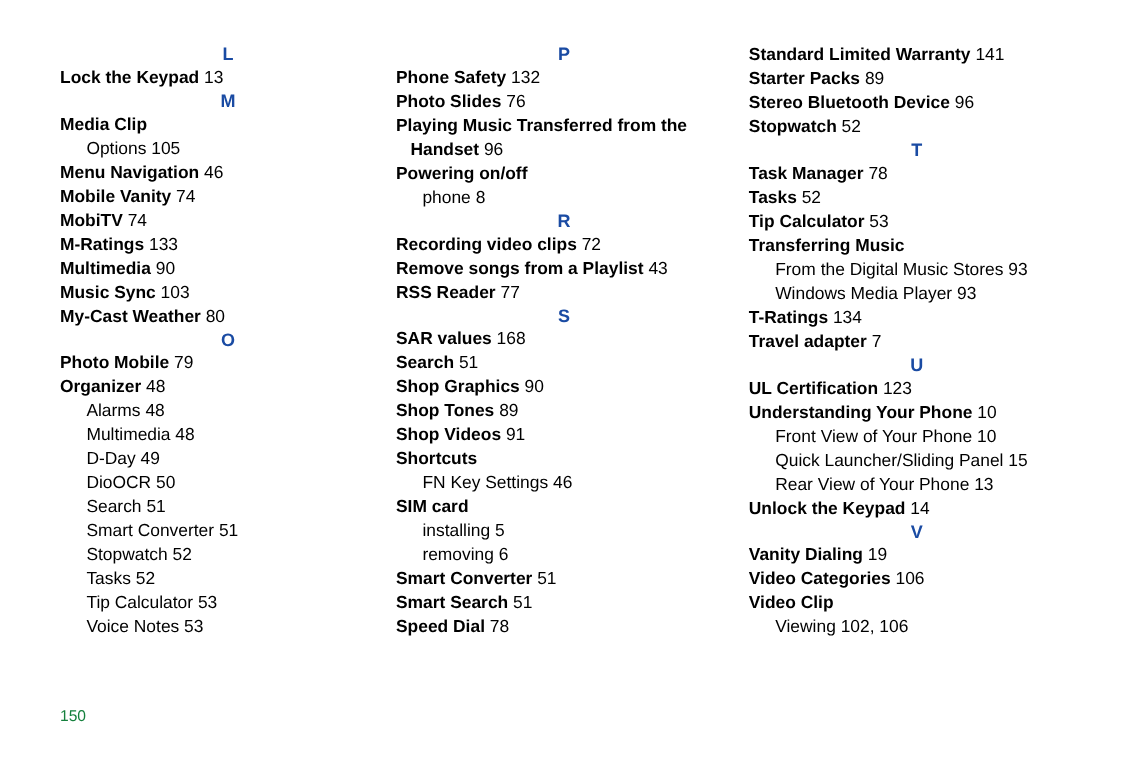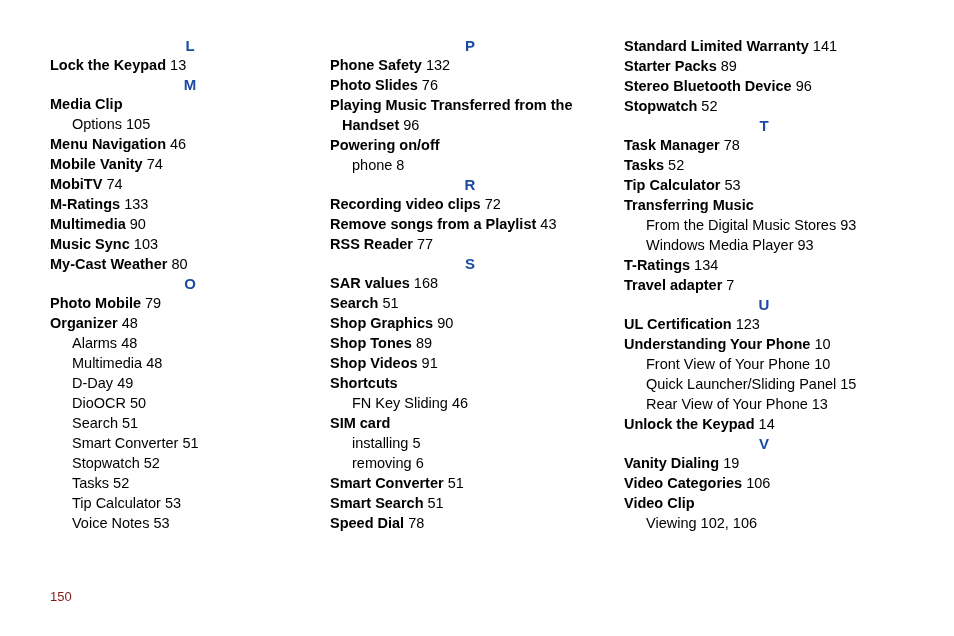--- a/index.html
+++ b/index.html
@@ -49,21 +49,21 @@
     .cont {
       font-weight: bold;
       padding-left: 12px;
       line-height: 1.38;
     }
     .pagenum {
       position: absolute;
       bottom: 32px;
       left: 50px;
       font-size: 13px;
-      color: #7f1d1d;
+      color: #15803d;
     }
   </style>
 </head>
 <body>
 
 <div class="columns">
 
   <div class="col col1">
     <div class="section-head">L</div>
     <div class="entry"><span class="topic">Lock the Keypad</span> <span class="page">13</span></div>
@@ -104,21 +104,21 @@
     <div class="entry"><span class="topic">Recording video clips</span> <span class="page">72</span></div>
     <div class="entry"><span class="topic">Remove songs from a Playlist</span> <span class="page">43</span></div>
     <div class="entry"><span class="topic">RSS Reader</span> <span class="page">77</span></div>
     <div class="section-head">S</div>
     <div class="entry"><span class="topic">SAR values</span> <span class="page">168</span></div>
     <div class="entry"><span class="topic">Search</span> <span class="page">51</span></div>
     <div class="entry"><span class="topic">Shop Graphics</span> <span class="page">90</span></div>
     <div class="entry"><span class="topic">Shop Tones</span> <span class="page">89</span></div>
     <div class="entry"><span class="topic">Shop Videos</span> <span class="page">91</span></div>
     <div class="entry"><span class="topic">Shortcuts</span></div>
-    <div class="sub"><span>FN Key Sliding</span> <span class="page">46</span></div>
+    <div class="sub"><span>FN Key Settings</span> <span class="page">46</span></div>
     <div class="entry"><span class="topic">SIM card</span></div>
     <div class="sub"><span>installing</span> <span class="page">5</span></div>
     <div class="sub"><span>removing</span> <span class="page">6</span></div>
     <div class="entry"><span class="topic">Smart Converter</span> <span class="page">51</span></div>
     <div class="entry"><span class="topic">Smart Search</span> <span class="page">51</span></div>
     <div class="entry"><span class="topic">Speed Dial</span> <span class="page">78</span></div>
   </div>
 
   <div class="col col3">
     <div class="entry"><span class="topic">Standard Limited Warranty</span> <span class="page">141</span></div>

